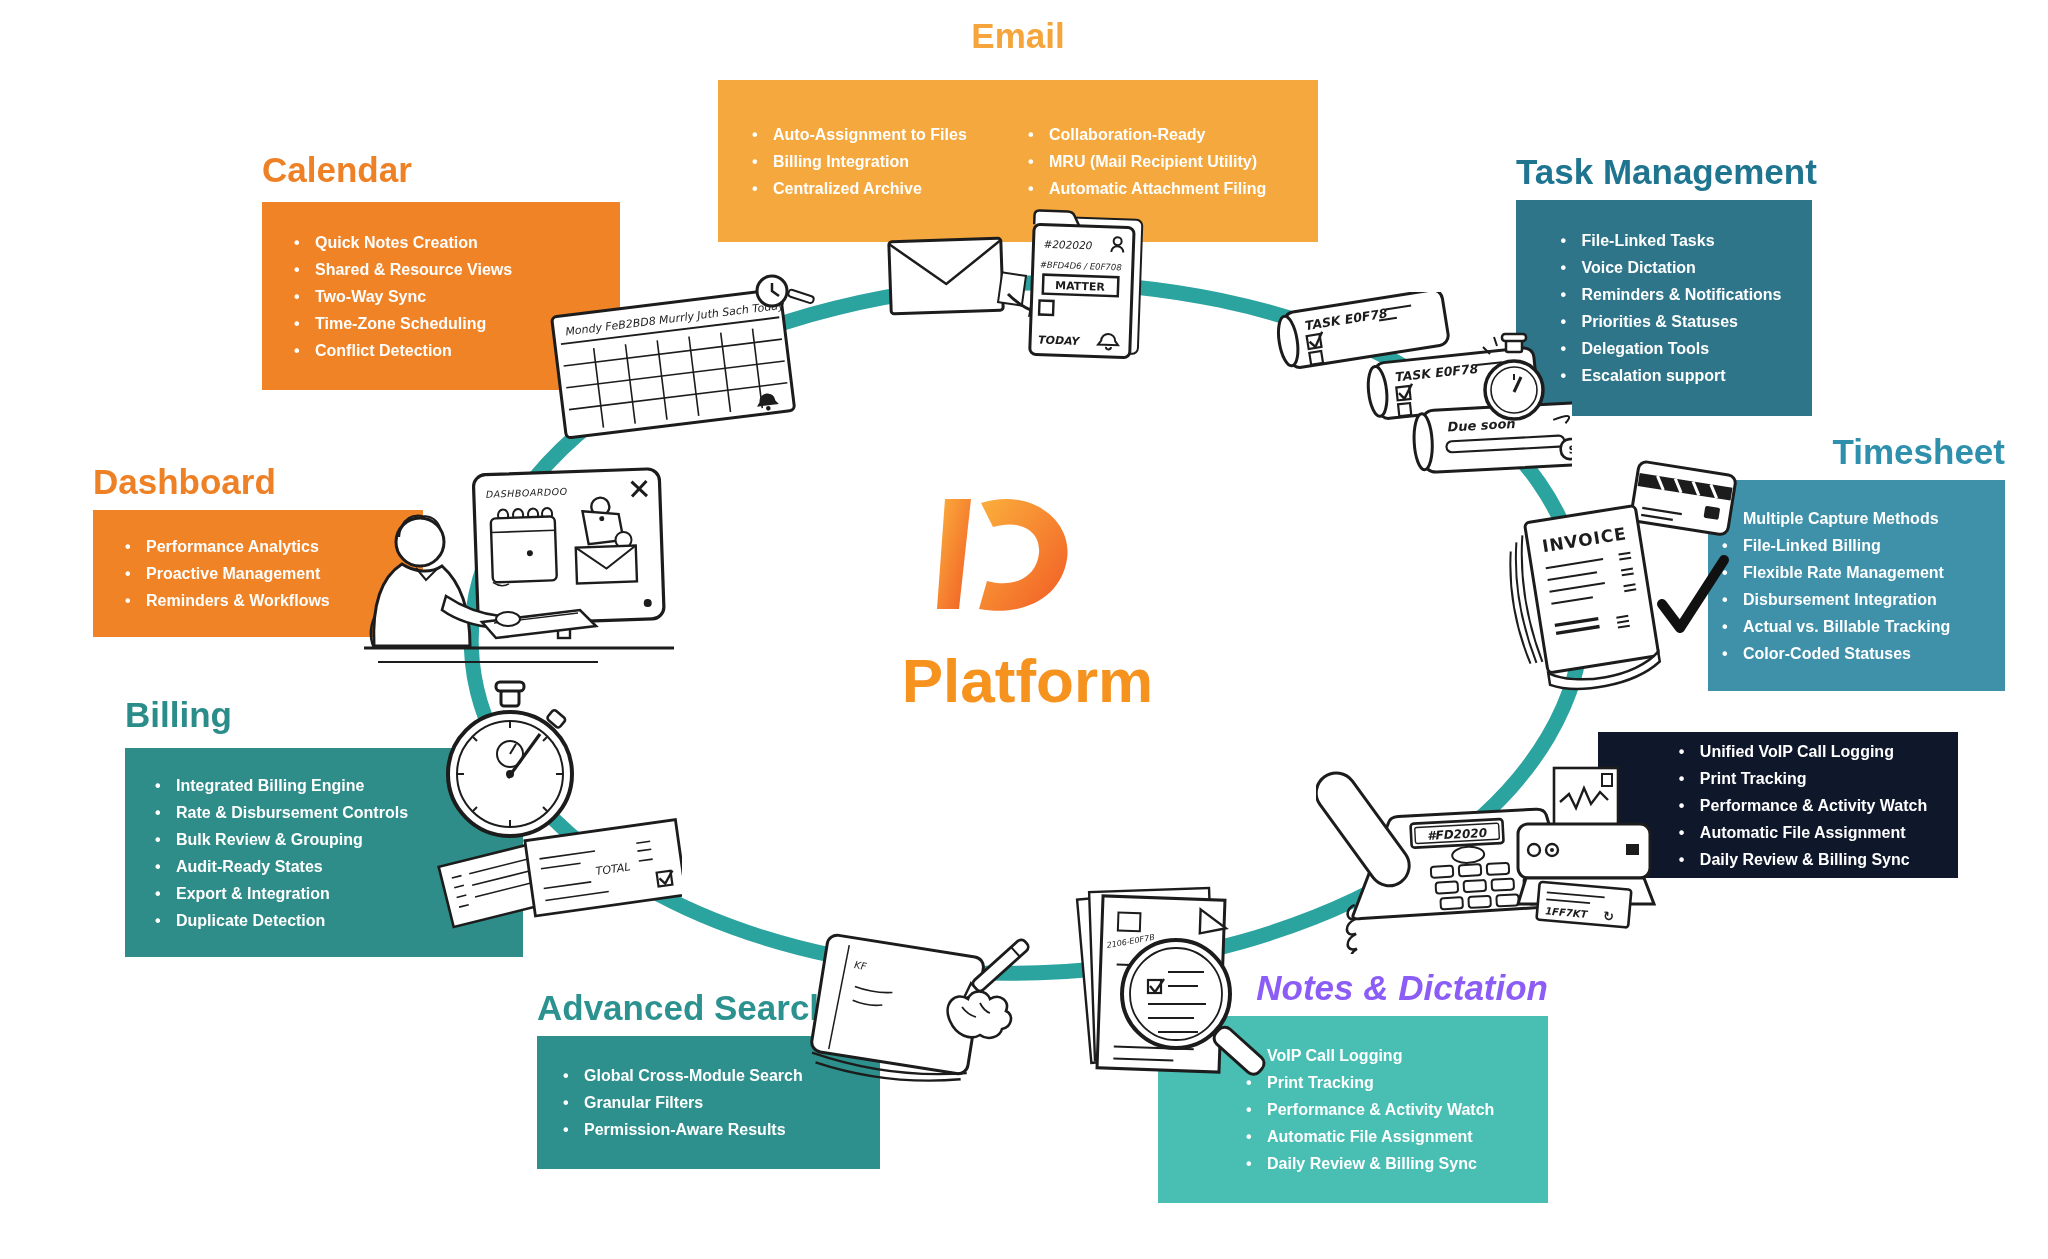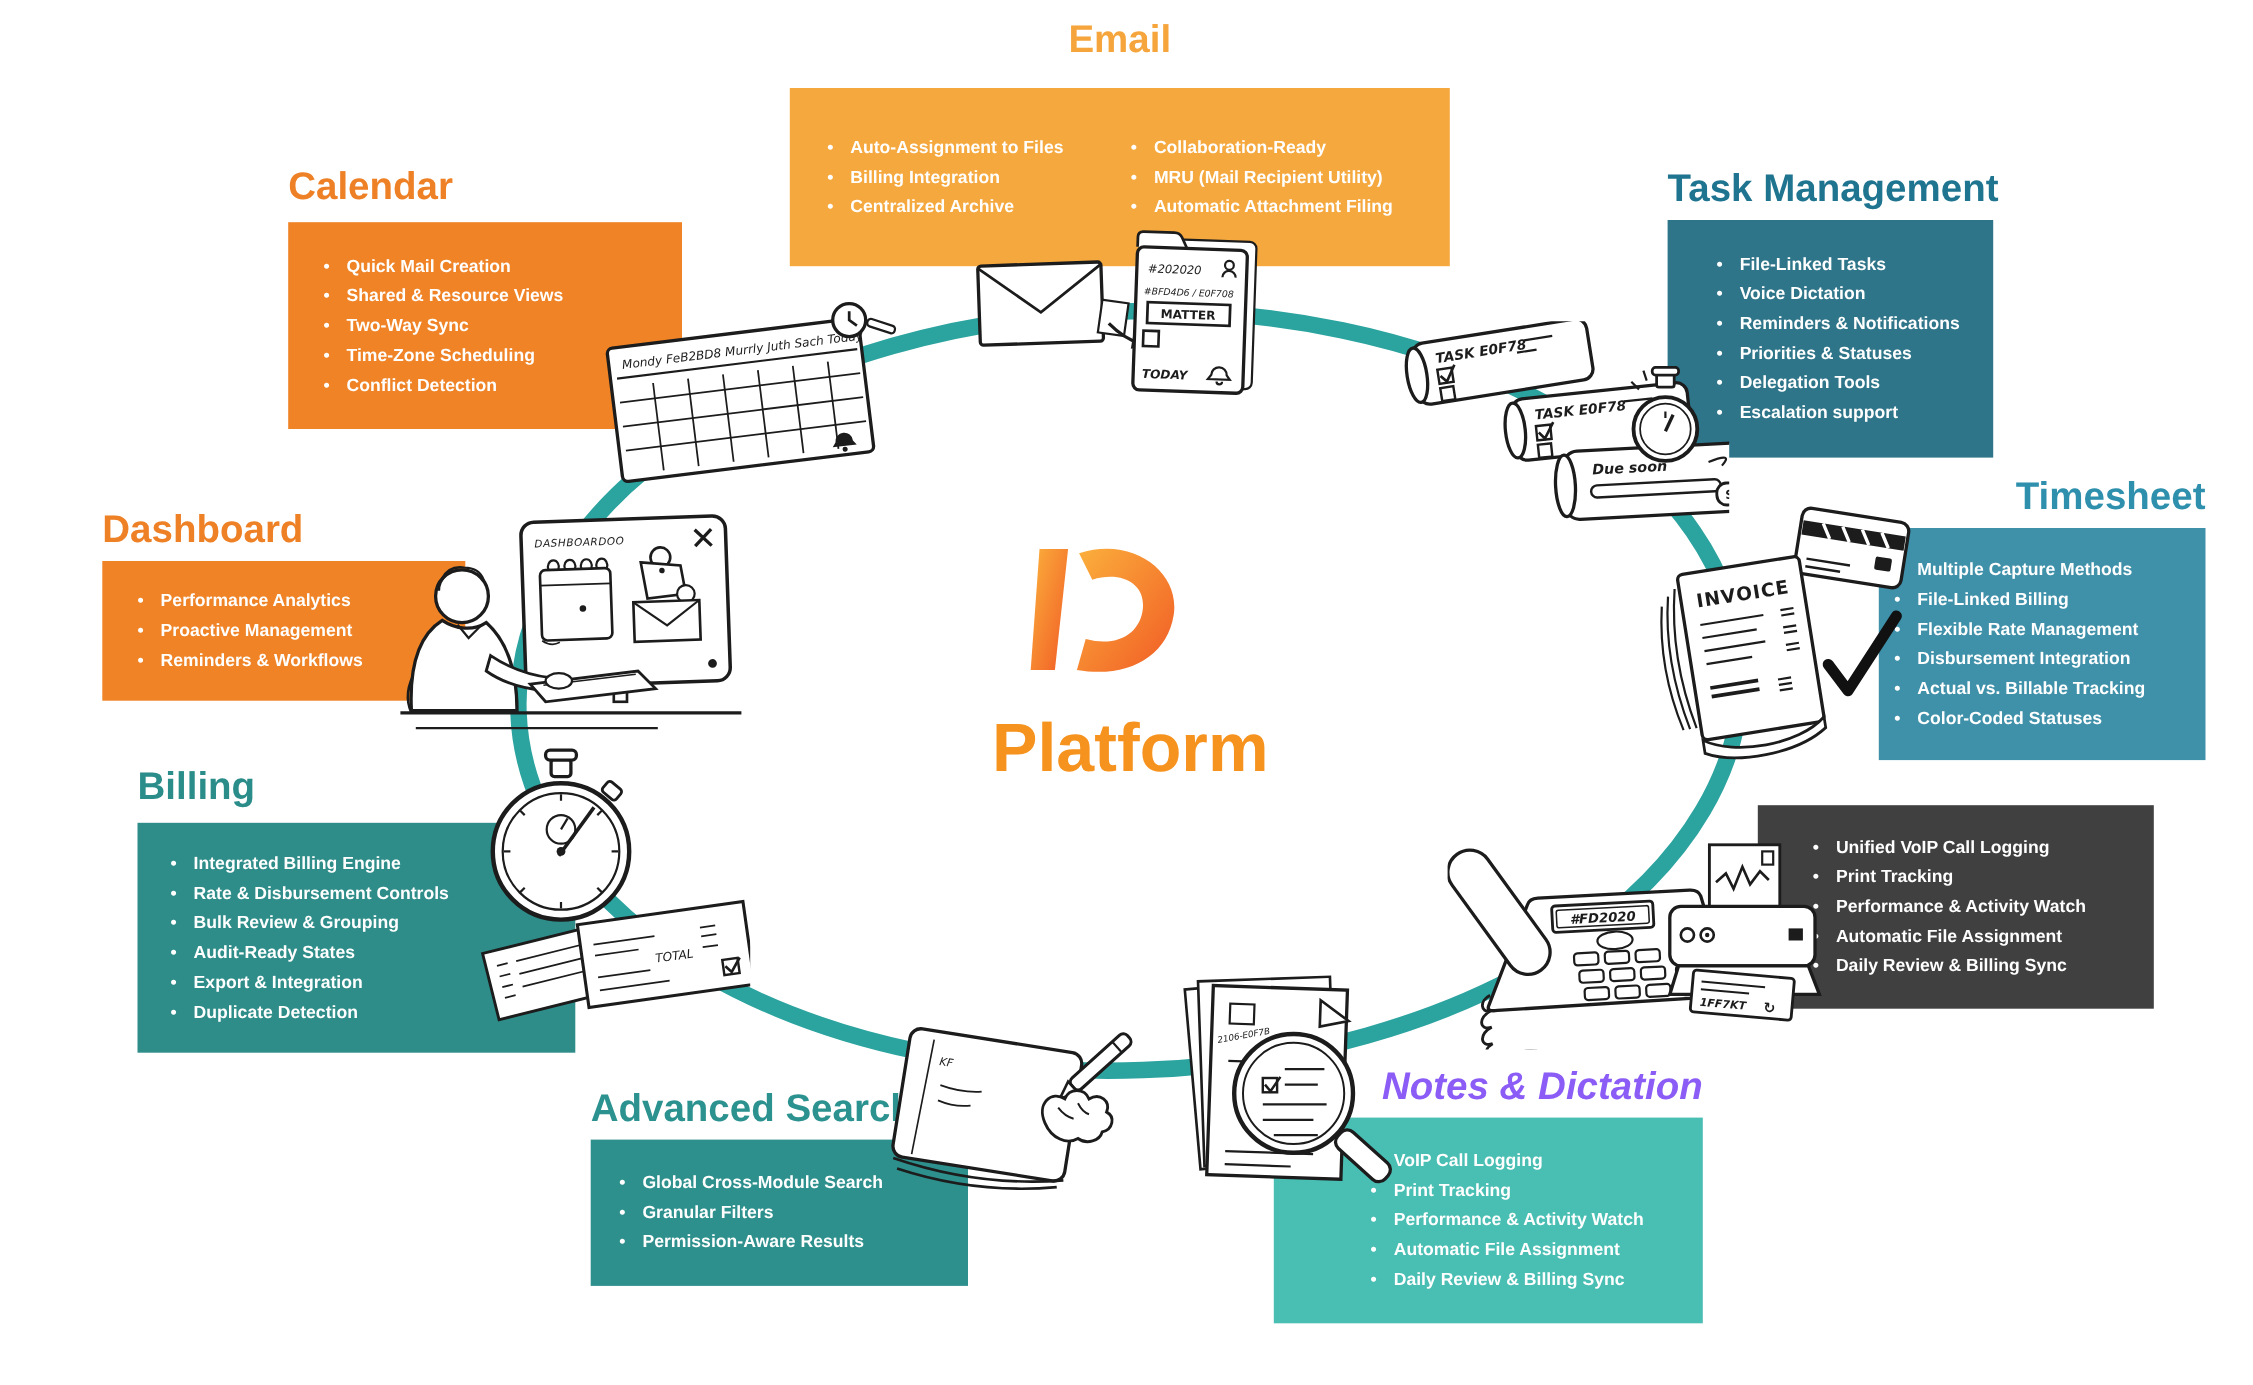--- a/index.html
+++ b/index.html
@@ -39,21 +39,21 @@
   #m-advsearch .box{height:133px;background:#2E908D;}
   #m-advsearch ul{padding-left:26px;}
   
   #m-notes{left:1158px;top:968px;width:390px;text-align:right;}
   #m-notes h2{color:#8b5cf6;font-style:italic;}
   #m-notes .box{height:187px;background:#49BEB3;text-align:left;}
   #m-notes ul{padding-left:88px;}
   
   #m-phoneprint{left:1598px;top:724px;width:360px;text-align:center;}
   #m-phoneprint h2{color:#3BA6C3;white-space:nowrap;margin-left:-14px;}
-  #m-phoneprint .box{height:185px;background:#404040;text-align:left;}
+  #m-phoneprint .box{height:146px;background:#0f172a;text-align:left;justify-content:center;}
   #m-phoneprint ul{padding-left:50px;}
   
   #m-timesheet{left:1708px;top:432px;width:297px;text-align:right;}
   #m-timesheet h2{color:#2E90AD;}
   #m-timesheet .box{height:211px;background:#3F90A9;text-align:left;}
   #m-timesheet ul{padding-left:14px;}
   
   #m-taskmgmt{left:1516px;top:152px;width:296px;text-align:center;}
   #m-taskmgmt h2{color:#1F7490;white-space:nowrap;}
   #m-taskmgmt .box{height:216px;background:#2F7589;text-align:left;justify-content:center;}
@@ -102,21 +102,21 @@
         <li>MRU (Mail Recipient Utility)</li>
         <li>Automatic Attachment Filing</li>
       </ul>
     </div>
   </section>
 
   <section class="module" id="m-calendar">
     <h2>Calendar</h2>
     <div class="box">
       <ul>
-        <li>Quick Mail Creation</li>
+        <li>Quick Notes Creation</li>
         <li>Shared &amp; Resource Views</li>
         <li>Two-Way Sync</li>
         <li>Time-Zone Scheduling</li>
         <li>Conflict Detection</li>
       </ul>
     </div>
   </section>
 
   <section class="module" id="m-dashboard">
     <h2>Dashboard</h2>

